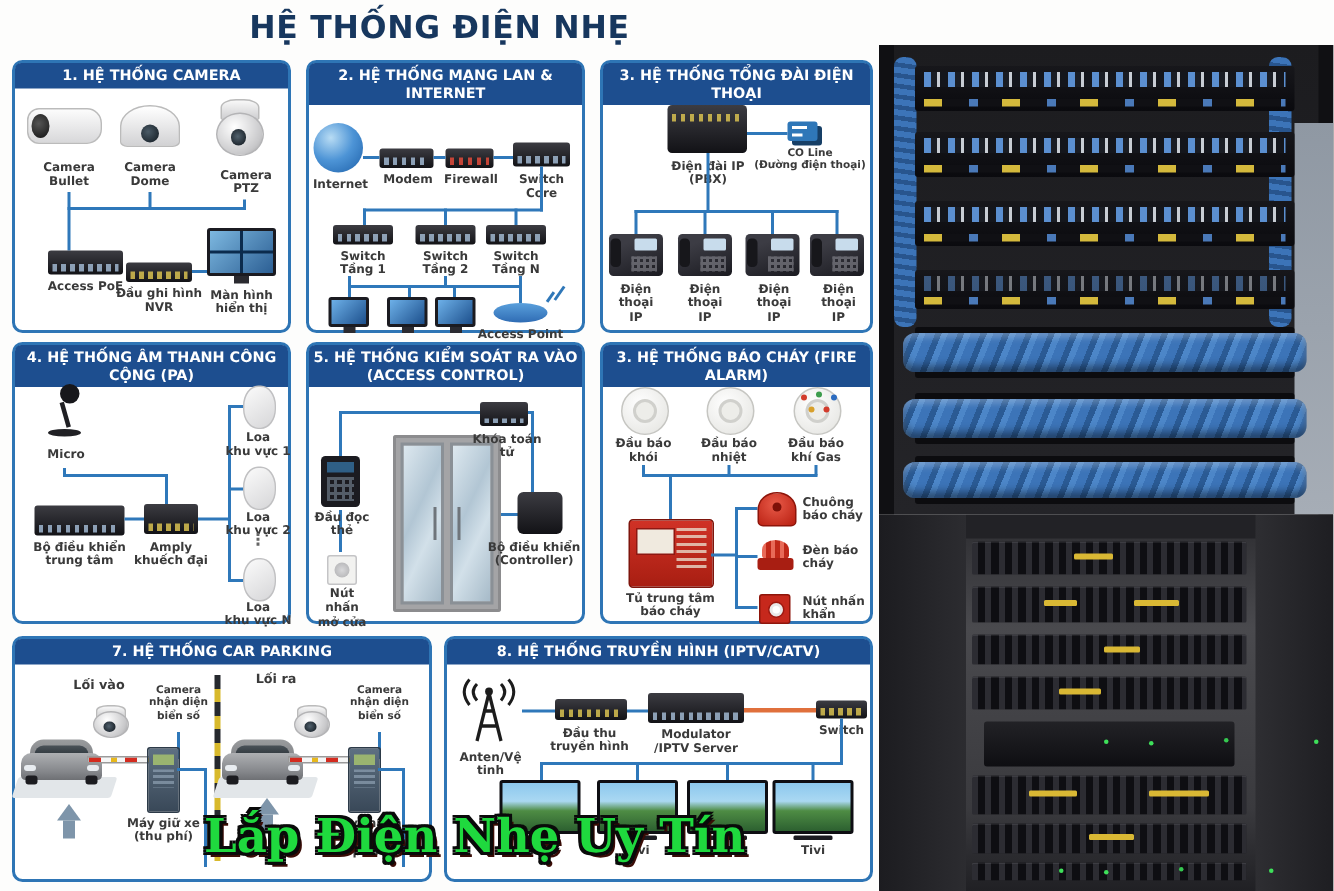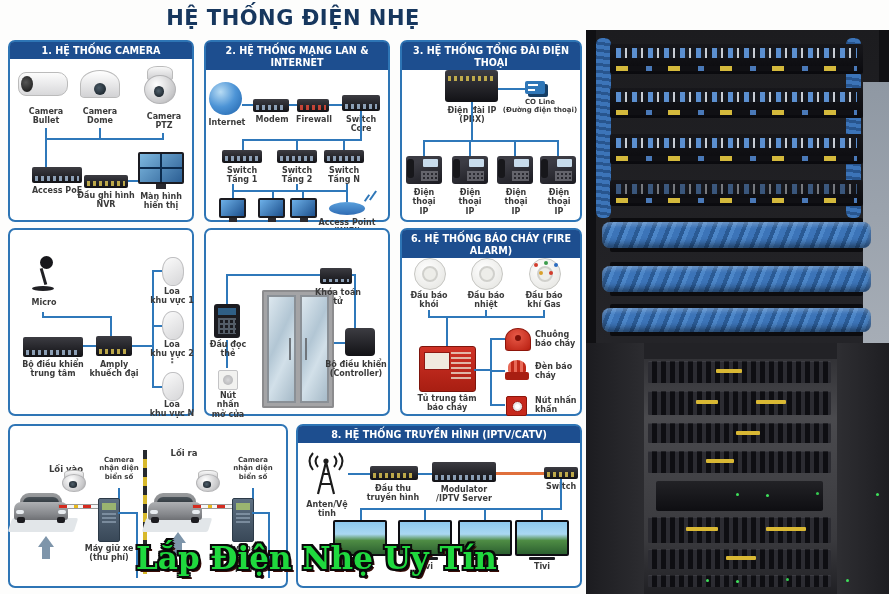--- a/index.html
+++ b/index.html
@@ -308,20 +308,21 @@
       <div class="lbl" style="left:46px;top:128px;width:44px">Điện thoại
 IP</div>
       <div class="lbl" style="left:92px;top:128px;width:44px">Điện thoại
 IP</div>
       <div class="lbl" style="left:135px;top:128px;width:44px">Điện thoại
 IP</div>
     </div>
   </div>
 
   <div class="panel" style="left:8px;top:228px;width:186px;height:188px">
+    <div class="hd">4. HỆ THỐNG ÂM THANH CÔNG CỘNG (PA)</div>
     <div class="content" style="top:18px">
       <div class="mic-head" style="left:30px;top:8px"></div>
       <div class="mic-neck" style="left:32px;top:20px"></div>
       <div class="mic-base" style="left:22px;top:38px"></div>
       <div class="lbl" style="left:10px;top:50px;width:48px">Micro</div>
       <div class="wire" style="left:32px;top:64px;width:2px;height:6px"></div>
       <div class="wire" style="left:32px;top:68px;width:70px;height:2px"></div>
       <div class="wire" style="left:100px;top:68px;width:2px;height:20px"></div>
       <div class="dev" style="left:13px;top:89px;width:60px;height:20px">
           <div class="ports"></div>
@@ -346,20 +347,22 @@
       <div class="lbl" style="left:138px;top:92px;width:48px">Loa
 khu vực 2</div>
       <div class="lbl" style="left:152px;top:106px;width:20px;font-size:11px;color:#666">⋮</div>
       <div class="speaker" style="left:152px;top:124px;width:20px;height:27px"></div>
       <div class="lbl" style="left:138px;top:152px;width:48px">Loa
 khu vực N</div>
     </div>
   </div>
 
   <div class="panel" style="left:204px;top:228px;width:186px;height:188px">
+    <div class="hd">5. HỆ THỐNG KIỂM SOÁT RA VÀO
+(ACCESS CONTROL)</div>
     <div class="content" style="top:28px">
       <div class="door" style="left:56px;top:32px;width:72px;height:118px">
         <div class="pane" style="left:5px">
             <div class="handle" style="right:3px"></div>
           </div>
         <div class="pane" style="right:5px">
             <div class="handle" style="left:3px"></div>
           </div>
       </div>
       <div class="wire" style="left:20px;top:16px;width:130px;height:2px"></div>
@@ -383,21 +386,21 @@
         </div>
       <div class="lbl" style="left:108px;top:30px;width:48px">Khóa toán
 tử</div>
       <div class="dev" style="left:139px;top:70px;width:30px;height:28px;border-radius:4px"></div>
       <div class="lbl" style="left:118px;top:102px;width:64px">Bộ điều khiển
 (Controller)</div>
     </div>
   </div>
 
   <div class="panel" style="left:400px;top:228px;width:182px;height:188px">
-    <div class="hd">6. HỆ THỐNG BÁO CHÁY (FIRE ALARM)</div>
+    <div class="hd">3. HỆ THỐNG BÁO CHÁY (FIRE ALARM)</div>
     <div class="content" style="top:18px">
       <div class="detector" style="left:12px;top:10px;width:30px;height:30px">
           <div class="ring"></div>
         </div>
       <div class="detector" style="left:69px;top:10px;width:30px;height:30px">
           <div class="ring"></div>
         </div>
       <div class="detector" style="left:127px;top:10px;width:30px;height:30px">
           <div class="ring"></div>
           <div class="gasdots" style="left:4px;top:4px"></div>
@@ -435,22 +438,23 @@
 cháy</div>
       <div class="embtn" style="left:104px;top:148px;width:19px;height:18px">
           <div class="ring"></div>
         </div>
       <div class="lbl left" style="left:133px;top:148px;width:48px">Nút nhấn
 khẩn</div>
     </div>
   </div>
 
   <div class="panel" style="left:8px;top:424px;width:280px;height:164px">
+    <div class="hd">7. HỆ THỐNG CAR PARKING</div>
     <div class="content" style="top:18px">
-      <div class="lbl" style="left:28px;top:20px;width:56px;font-size:8.5px">Lối vào</div>
+      <div class="lbl" style="left:28px;top:8px;width:56px;font-size:8.5px">Lối vào</div>
       <div class="cam-ptz" style="left:52px;top:26px;width:22px;height:22px">
           <div class="cap"></div>
           <div class="ball"></div>
           <div class="eye"></div>
         </div>
       <div class="lbl sm" style="left:80px;top:12px;width:58px">Camera
 nhận diện
 biển số</div>
       <div class="wire" style="left:108px;top:44px;width:2px;height:18px"></div>
       <div class="pad" style="left:0px;top:74px;width:66px;height:14px"></div>

